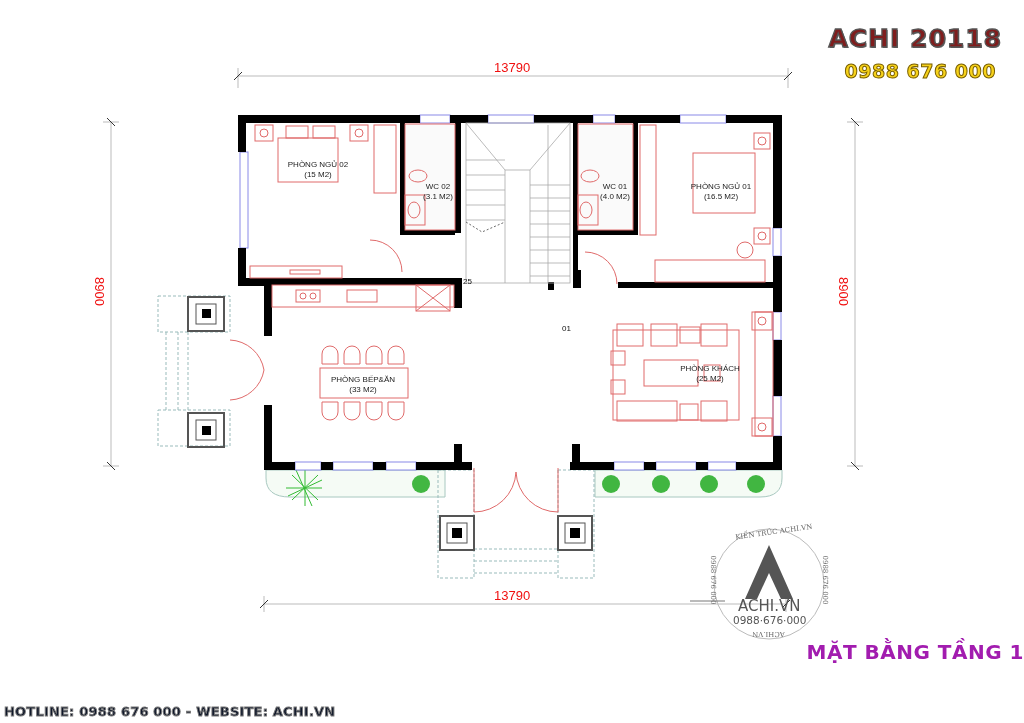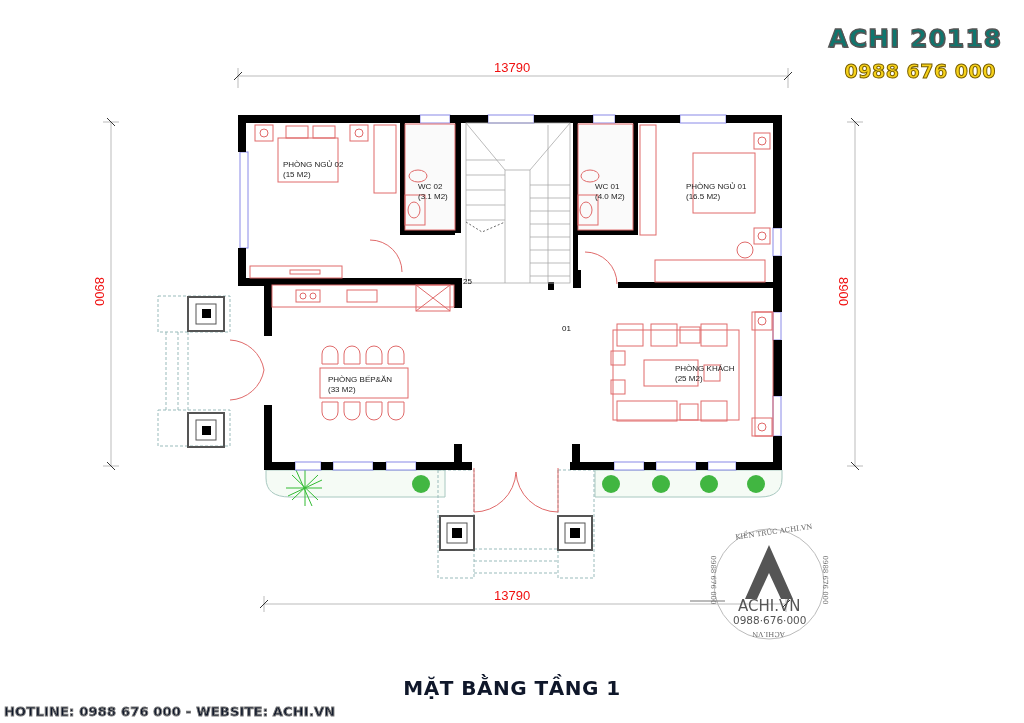--- a/index.html
+++ b/index.html
@@ -1,24 +1,24 @@
 <!DOCTYPE html>
 <html><head>
   <meta charset="utf-8">
   <style>
     html,body{margin:0;padding:0;background:#fff;}
     body{width:1024px;height:723px;position:relative;overflow:hidden;font-family:"Liberation Sans",sans-serif;}
     .abs{position:absolute;}
-    .brand-code{right:22px;top:24px;font-family:"DejaVu Sans",sans-serif;font-weight:bold;font-size:25px;color:#0f766e;-webkit-text-stroke:1.3px #555;letter-spacing:1px;text-shadow:1px 1px 0 #666;}
+    .brand-code{right:22px;top:24px;font-family:"DejaVu Sans",sans-serif;font-weight:bold;font-size:25px;color:#7f1d1d;-webkit-text-stroke:1.3px #555;letter-spacing:1px;text-shadow:1px 1px 0 #666;}
     .brand-phone{right:28px;top:60px;font-family:"DejaVu Sans",sans-serif;font-weight:bold;font-size:19px;color:#f7d21a;-webkit-text-stroke:1px #7a6000;letter-spacing:0.5px;}
     .dim-text{color:#f01010;font-size:13px;font-family:"Liberation Sans",sans-serif;}
     .dim-v{transform:rotate(90deg);transform-origin:center;}
-    .room-label{font-size:8px;color:#222;line-height:10px;font-family:"Liberation Sans",sans-serif;white-space:nowrap;}
+    .room-label{font-size:8px;color:#222;text-align:center;line-height:10px;font-family:"Liberation Sans",sans-serif;white-space:nowrap;}
     .small-num{font-size:8px;color:#111;font-family:"Liberation Sans",sans-serif;margin-top:46px;}
-    .title{left:0;width:1024px;top:640px;text-align:center;font-weight:bold;font-size:20px;color:#0f172a;font-family:"DejaVu Sans",sans-serif;letter-spacing:0.5px;margin-top:36px;}
+    .title{left:0;width:1024px;top:640px;text-align:right;font-weight:bold;font-size:20px;color:#a21caf;font-family:"DejaVu Sans",sans-serif;letter-spacing:0.5px;}
     .footer{left:4px;top:704px;font-family:"DejaVu Sans",sans-serif;font-weight:bold;font-size:13px;color:#0f172a;-webkit-text-stroke:0.9px #777;letter-spacing:0.2px;}
     .stamp-name{font-family:"DejaVu Sans",sans-serif;font-size:15px;color:#555;}
     .stamp-phone{font-family:"DejaVu Sans",sans-serif;font-size:10.5px;color:#555;}
   </style>
 </head>
 <body>
 
 <div class="abs brand-code">ACHI 20118</div>
 <div class="abs brand-phone">0988 676 000</div>
 

